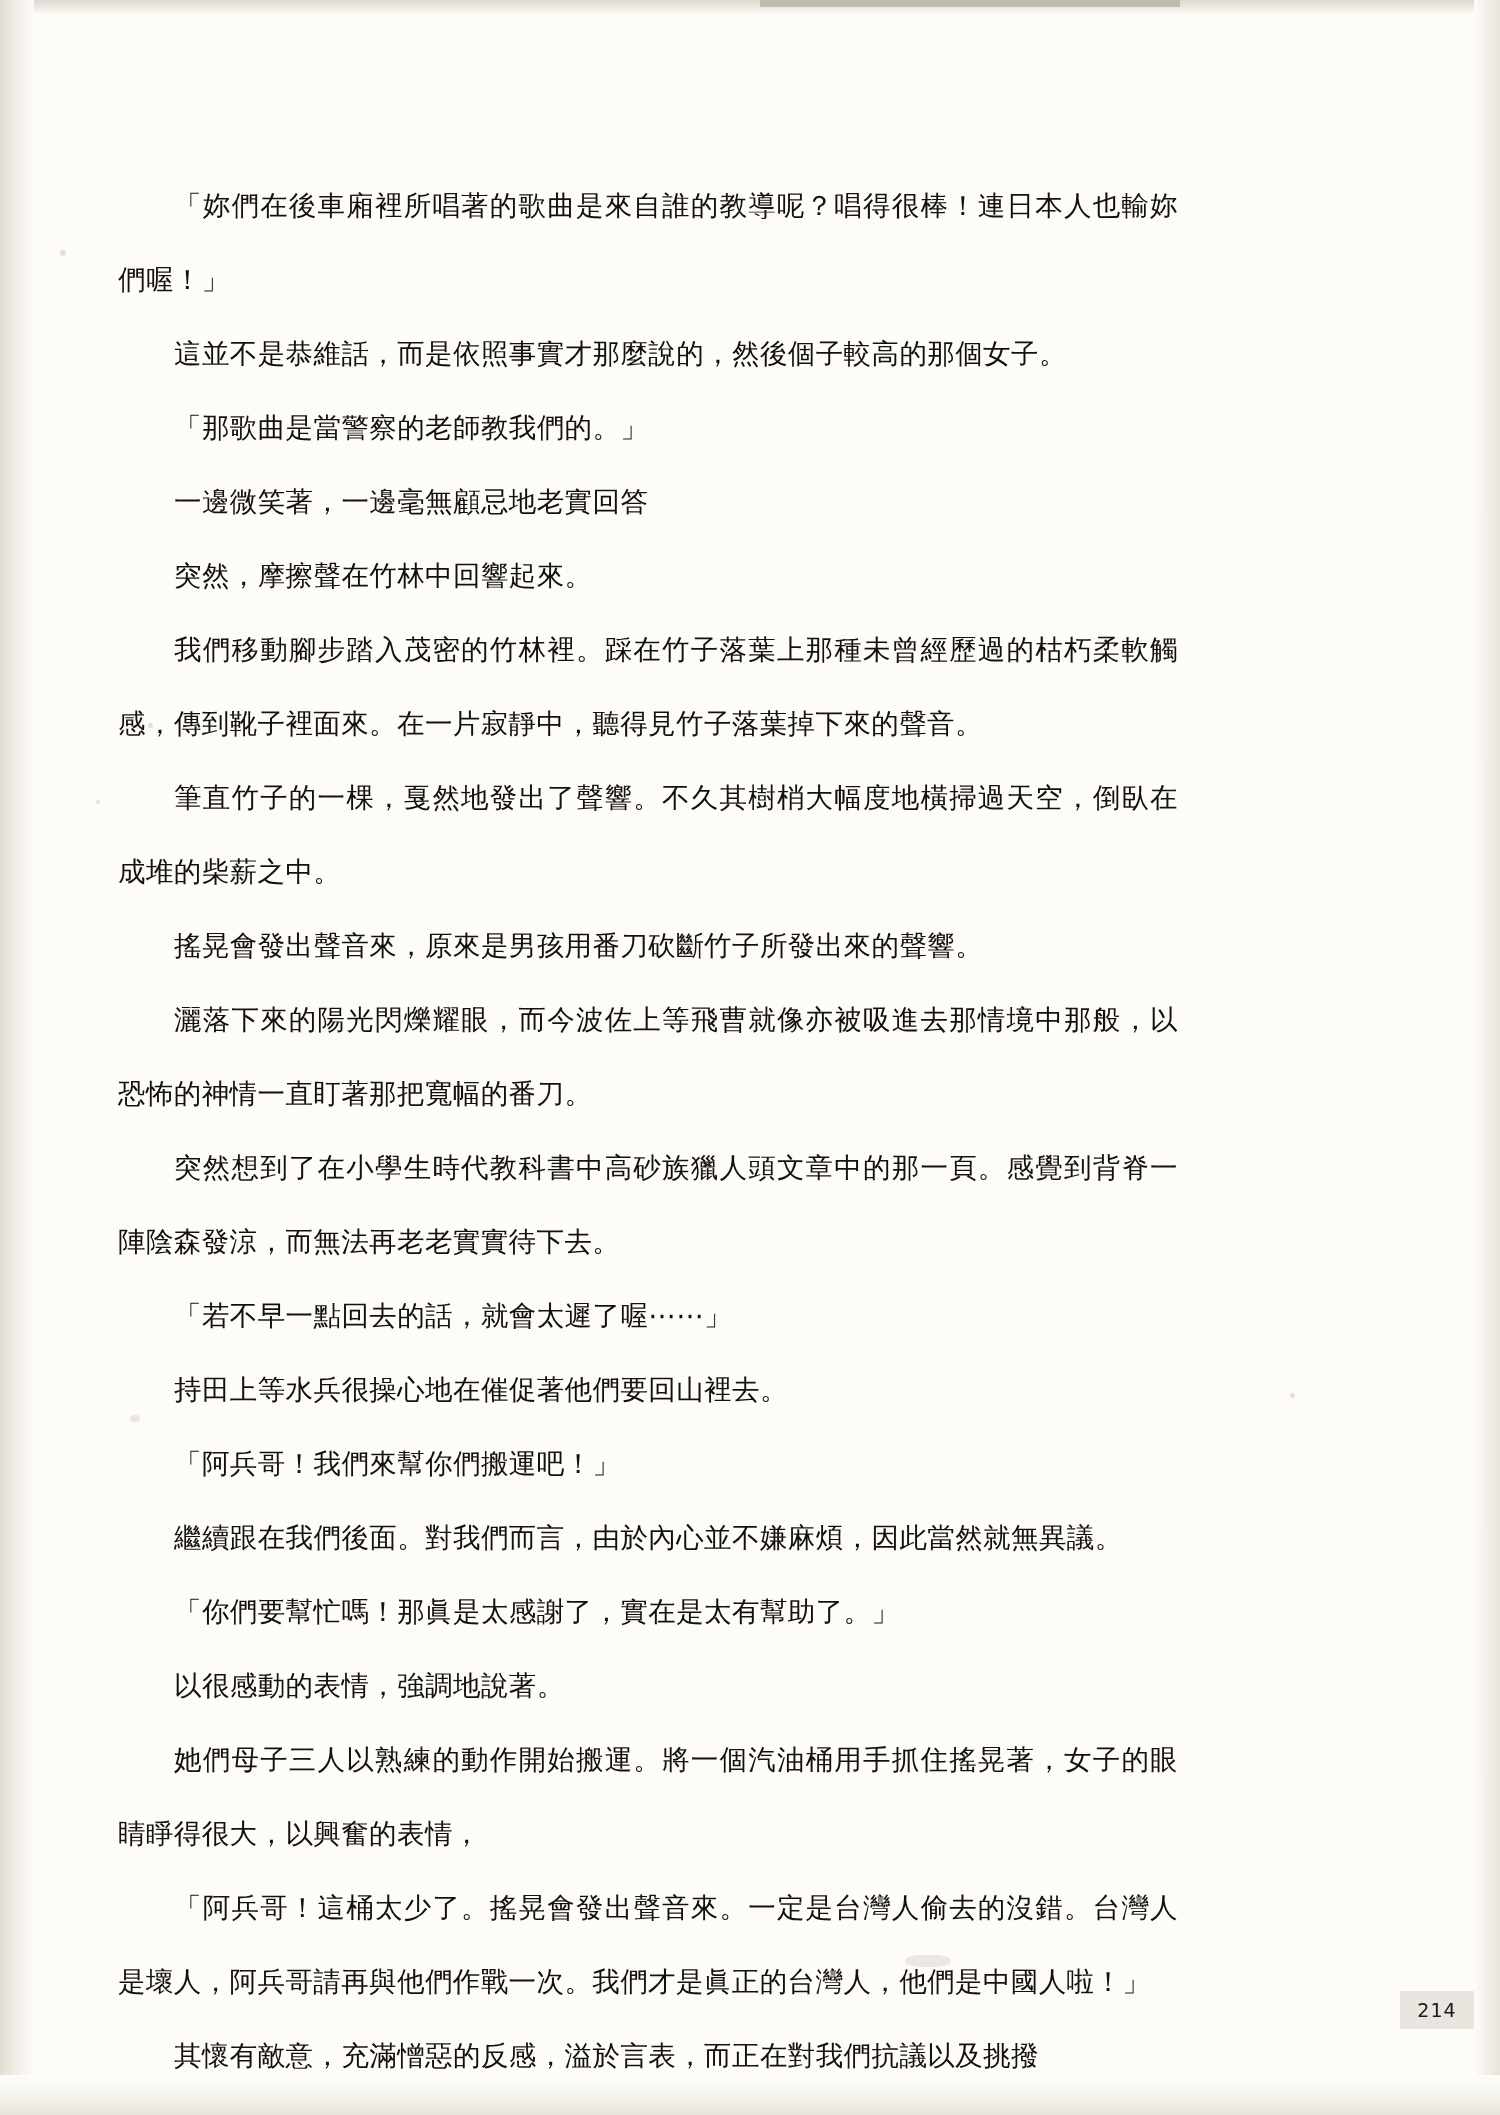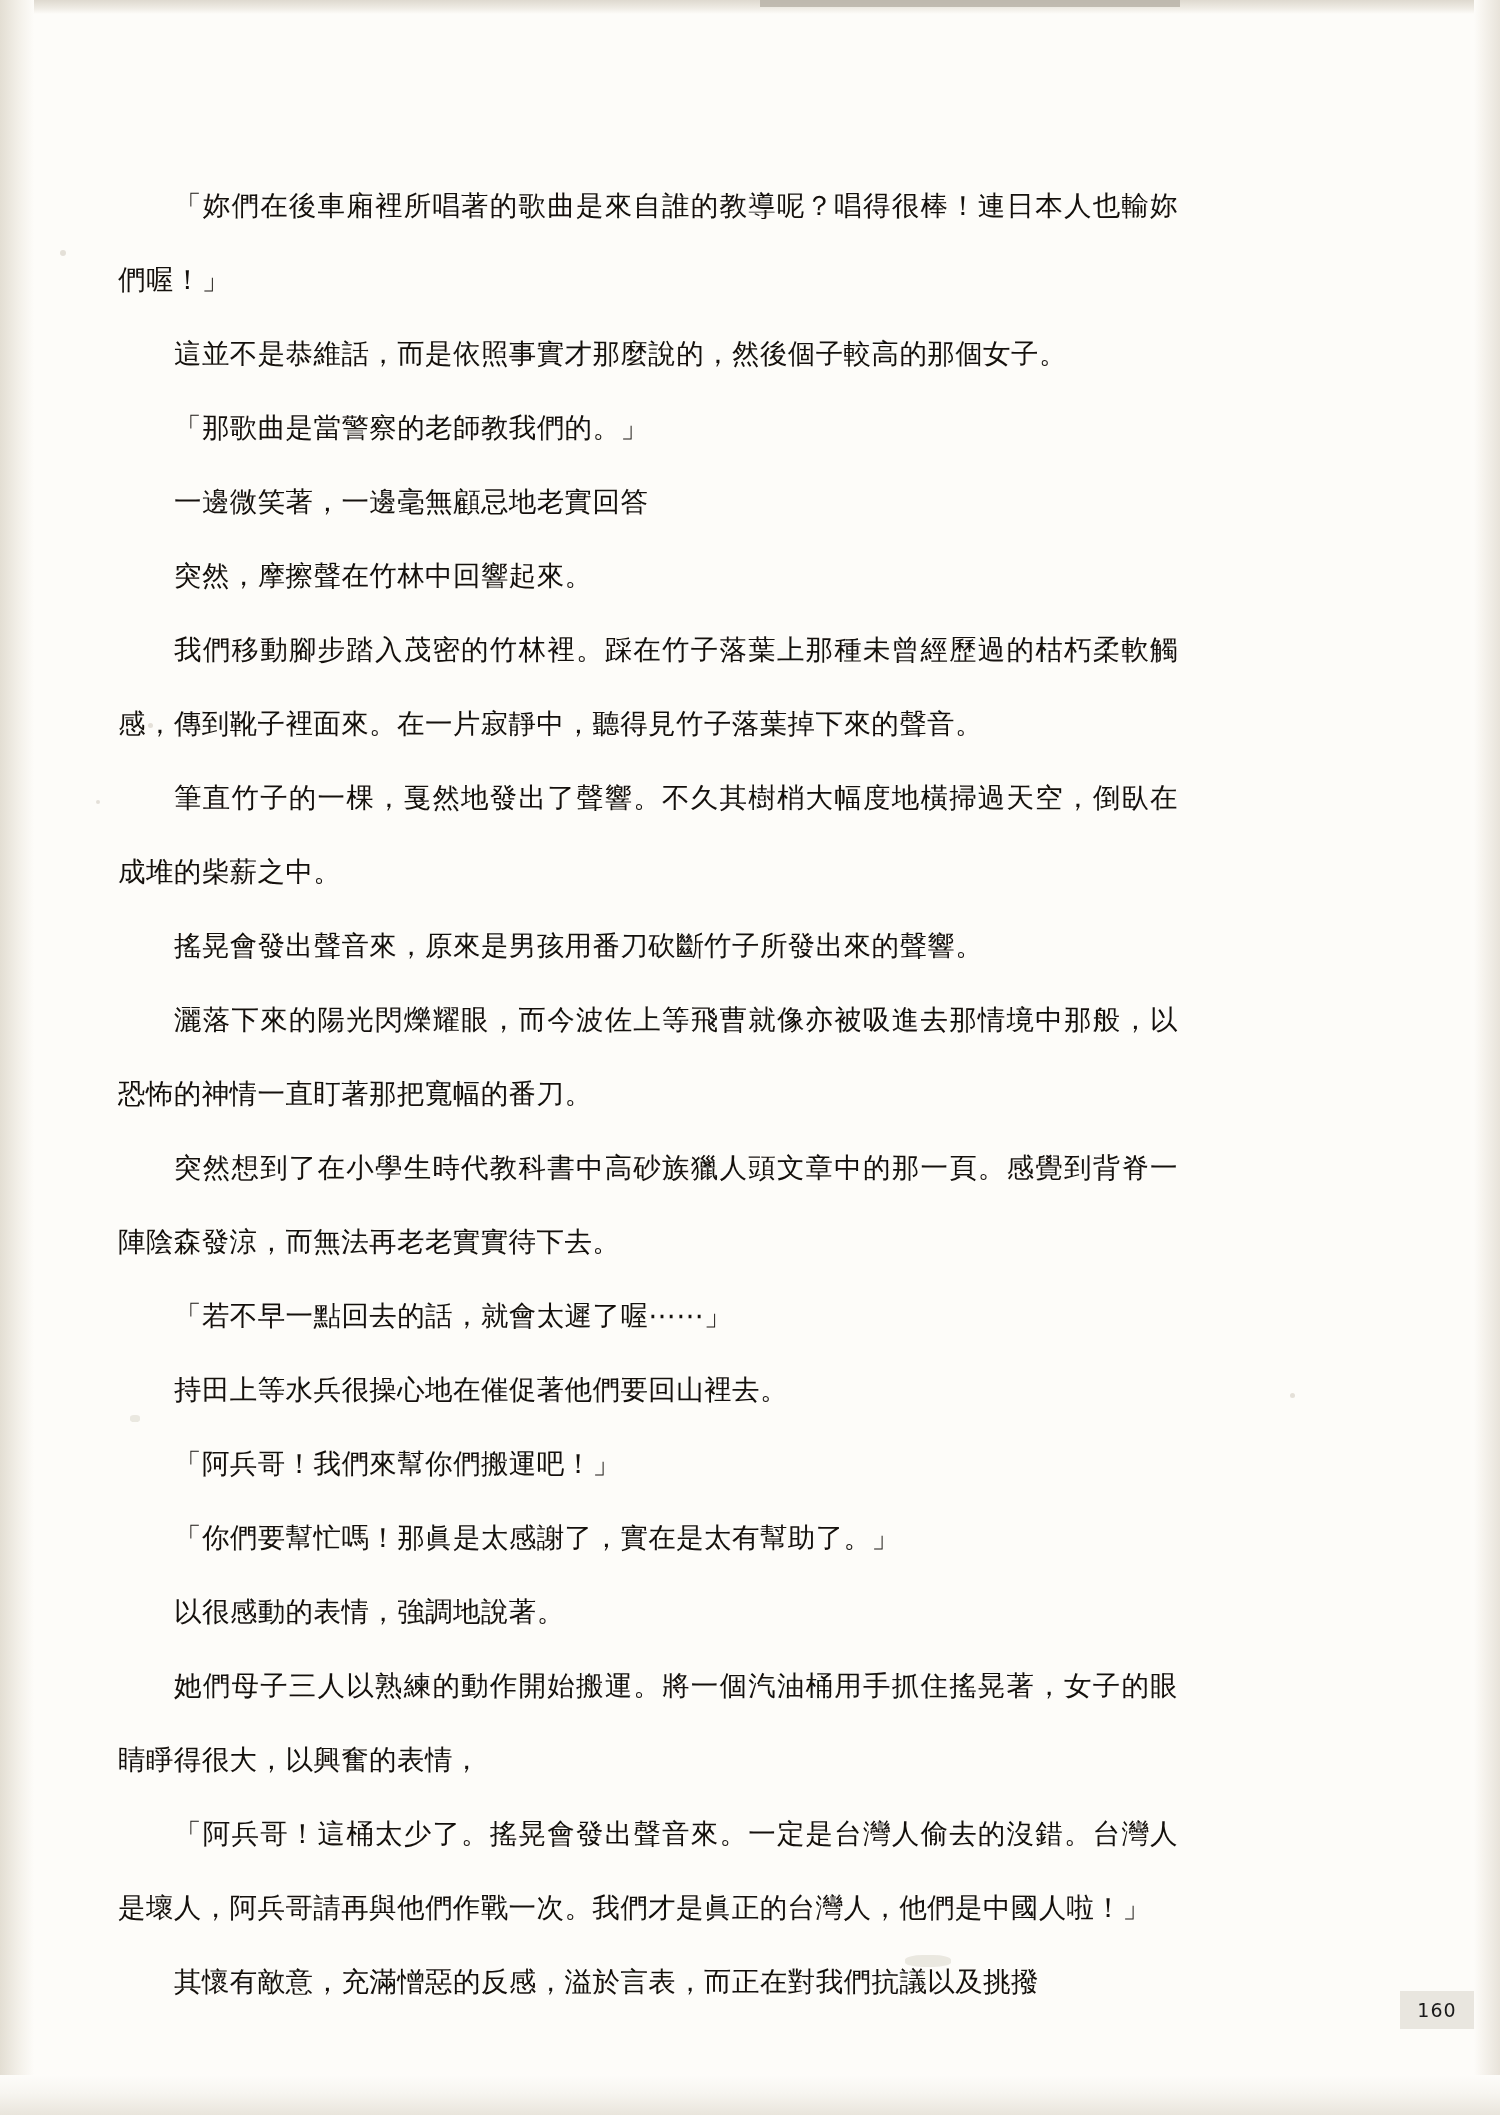--- a/index.html
+++ b/index.html
@@ -138,24 +138,25 @@
     <p class="para indent">一邊微笑著，一邊毫無顧忌地老實回答</p>
     <p class="para indent">突然，摩擦聲在竹林中回響起來。</p>
     <p class="para indent">我們移動腳步踏入茂密的竹林裡。踩在竹子落葉上那種未曾經歷過的枯朽柔軟觸感，傳到靴子裡面來。在一片寂靜中，聽得見竹子落葉掉下來的聲音。</p>
     <p class="para indent">筆直竹子的一棵，戛然地發出了聲響。不久其樹梢大幅度地橫掃過天空，倒臥在成堆的柴薪之中。</p>
     <p class="para indent">搖晃會發出聲音來，原來是男孩用番刀砍斷竹子所發出來的聲響。</p>
     <p class="para indent">灑落下來的陽光閃爍耀眼，而今波佐上等飛曹就像亦被吸進去那情境中那般，以恐怖的神情一直盯著那把寬幅的番刀。</p>
     <p class="para indent">突然想到了在小學生時代教科書中高砂族獵人頭文章中的那一頁。感覺到背脊一陣陰森發涼，而無法再老老實實待下去。</p>
     <p class="para indent">「若不早一點回去的話，就會太遲了喔⋯⋯」</p>
     <p class="para indent">持田上等水兵很操心地在催促著他們要回山裡去。</p>
     <p class="para indent">「阿兵哥！我們來幫你們搬運吧！」</p>
+    <p class="para indent">繼續跟在我們後面。對我們而言，由於內心並不嫌麻煩，因此當然就無異議。</p>
     <p class="para indent">「你們要幫忙嗎！那眞是太感謝了，實在是太有幫助了。」</p>
     <p class="para indent">以很感動的表情，強調地說著。</p>
     <p class="para indent">她們母子三人以熟練的動作開始搬運。將一個汽油桶用手抓住搖晃著，女子的眼睛睜得很大，以興奮的表情，</p>
     <p class="para indent">「阿兵哥！這桶太少了。搖晃會發出聲音來。一定是台灣人偷去的沒錯。台灣人是壞人，阿兵哥請再與他們作戰一次。我們才是眞正的台灣人，他們是中國人啦！」</p>
     <p class="para indent">其懷有敵意，充滿憎惡的反感，溢於言表，而正在對我們抗議以及挑撥</p>
   </div>
 
   <div class="folio">
-    <span class="folio-num">160</span>
+    <span class="folio-num">214</span>
   </div>
 
 </div>
 
 </body></html>

